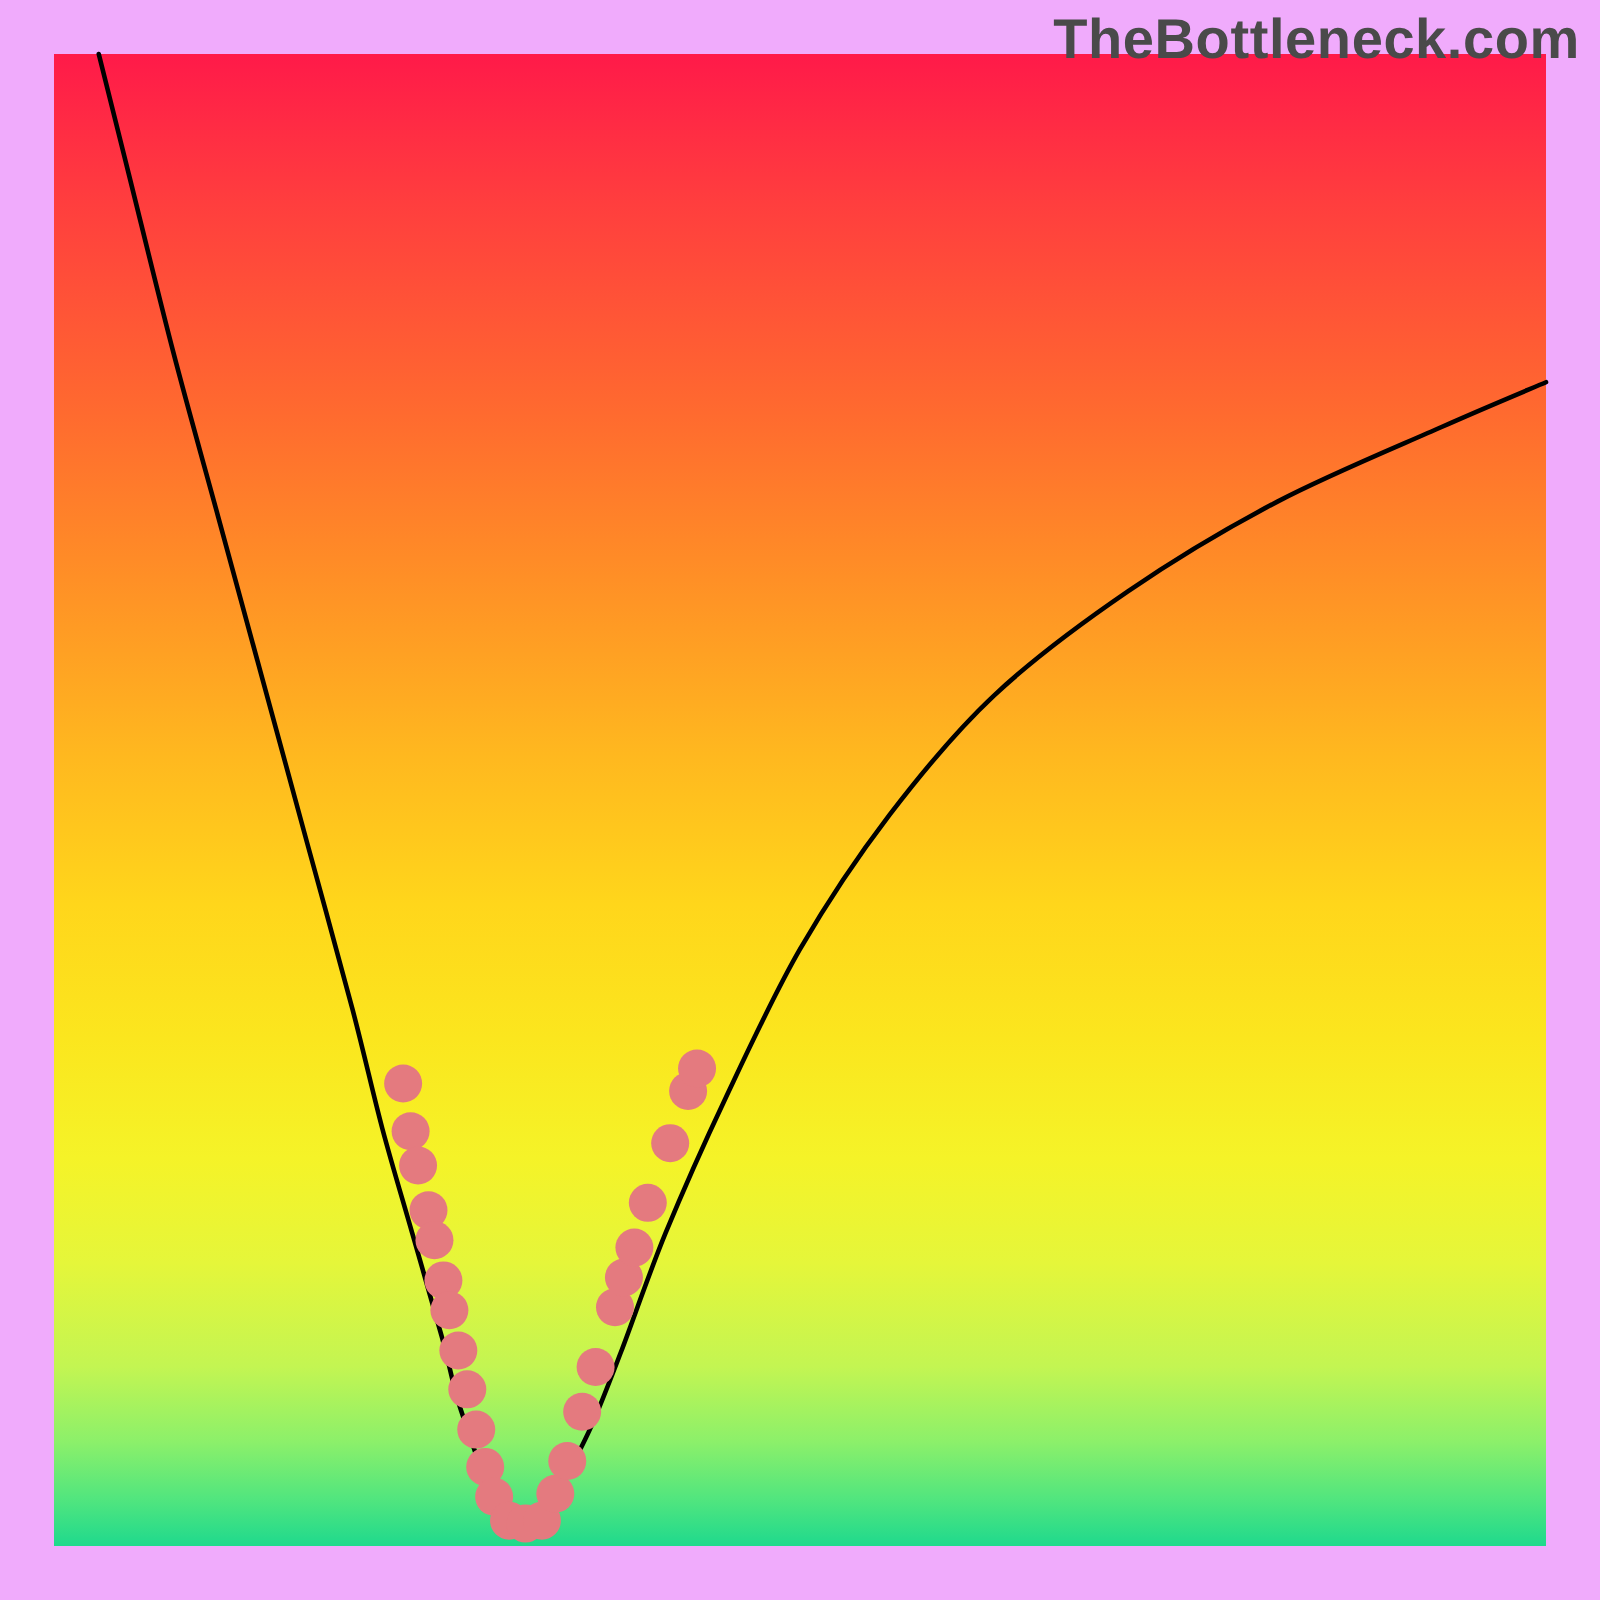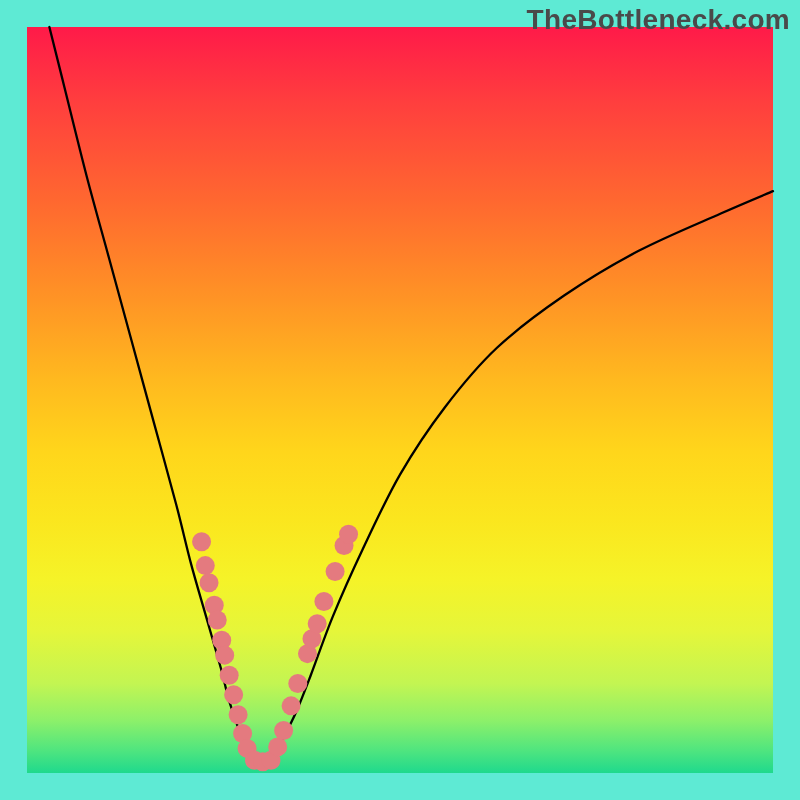--- a/index.html
+++ b/index.html
@@ -8,21 +8,21 @@
     width: 800px;
     height: 800px;
     overflow: hidden;
     background: #000;
     font-family: Arial, Helvetica, sans-serif;
   }
   .frame {
     position: relative;
     width: 800px;
     height: 800px;
-    background: #5eead4;
+    background: #f0abfc;
   }
   .plot-area {
     position: absolute;
     left: 27px;
     top: 27px;
     width: 746px;
     height: 746px;
     
     background: linear-gradient(to bottom,
       #ff1a49 0%,

